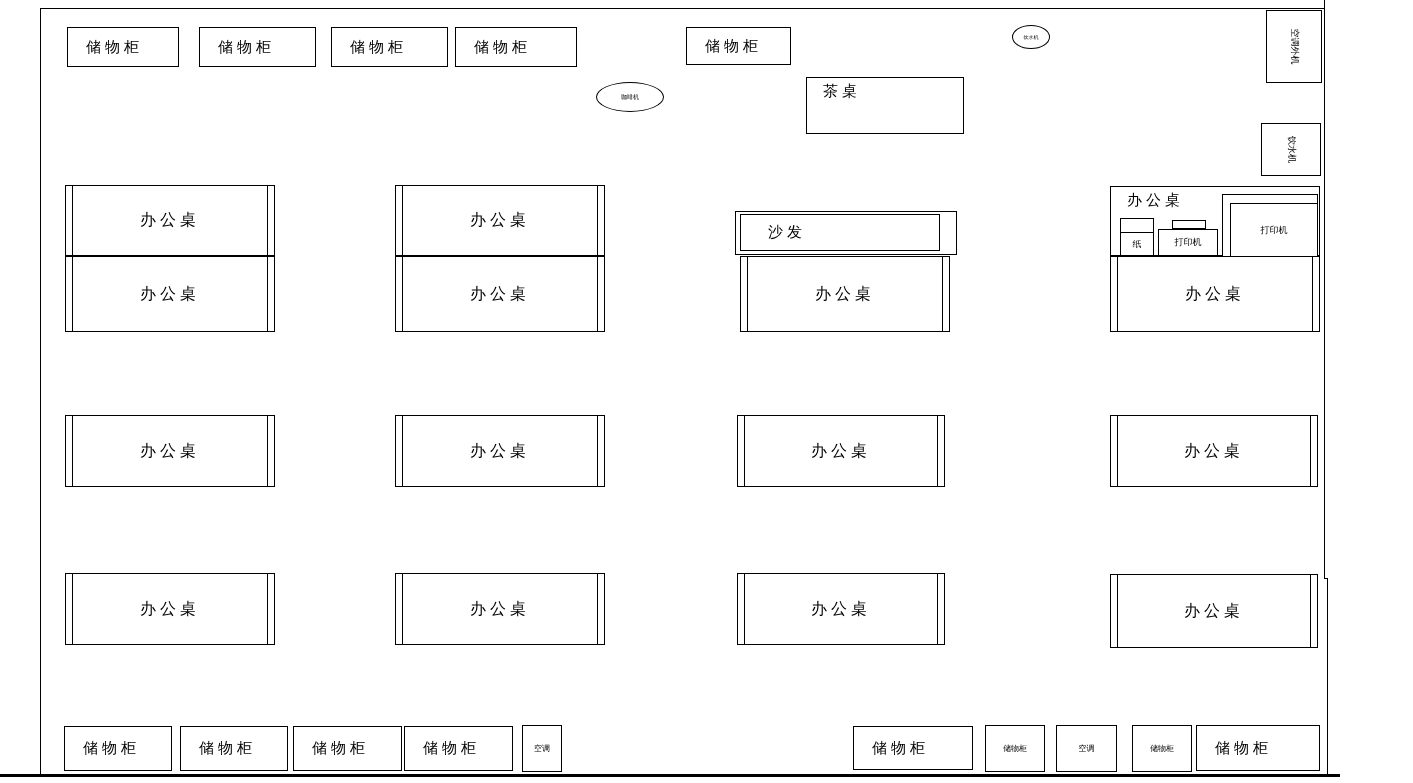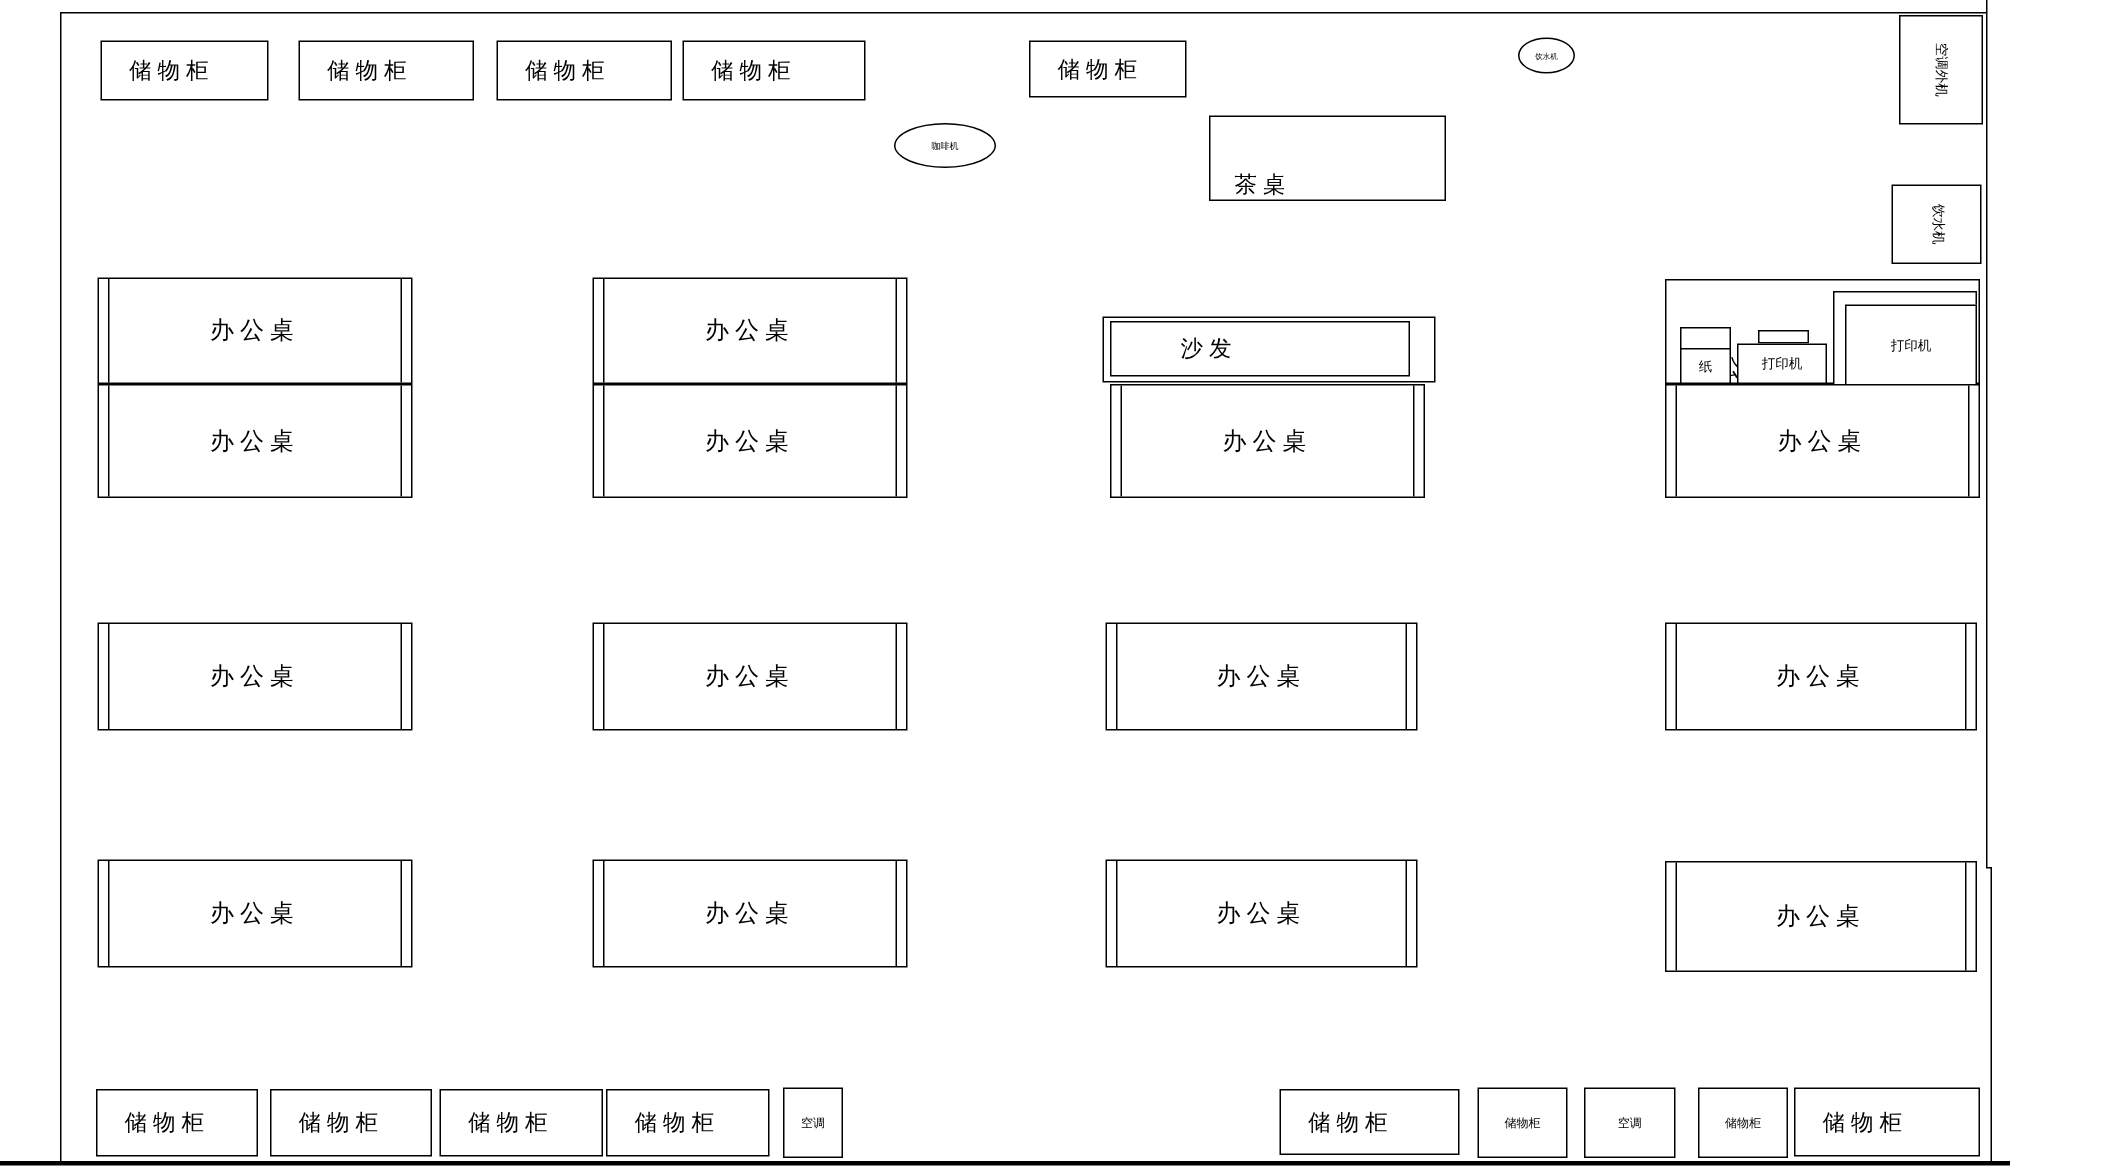--- a/index.html
+++ b/index.html
@@ -10,22 +10,22 @@
   .wall{position:absolute;background:#000;}
   .item{position:absolute;box-sizing:border-box;display:flex;align-items:center;justify-content:center;background:#fff;}
   .box,.desk,.ellipse,.vbox{border:1px solid #000;}
   .ellipse{border-radius:50%;}
   .desk::before,.desk::after{content:"";position:absolute;top:0;bottom:0;width:0;border-left:1px solid #000;}
   .desk::before{left:6px;}
   .desk::after{right:6px;}
   .item span{white-space:nowrap;letter-spacing:4px;}
   .item.small span{letter-spacing:0;}
   .lp-left{justify-content:flex-start;padding-left:18px;}
-  .lp-left2{justify-content:flex-start;padding-left:46px;}
-  .lp-topleft{justify-content:flex-start;align-items:flex-end;padding:4px 0 0 16px;}
+  .lp-left2{justify-content:flex-start;padding-left:27px;}
+  .lp-topleft{justify-content:flex-start;align-items:flex-start;padding:4px 0 0 16px;}
   .vbox span{transform:rotate(90deg);letter-spacing:1px;}
   .line-h{background:#000;border:none;height:1px;padding:0;}
   .text{border:none;background:transparent;}
 </style>
 </head>
 <body>
 
 <div id="stage">
     <div class="wall" style="left: 40px; top: 8px; width: 1284px; height: 1px;"></div>
     <div class="wall" style="left: 40px; top: 8px; width: 1px; height: 766px;"></div>

